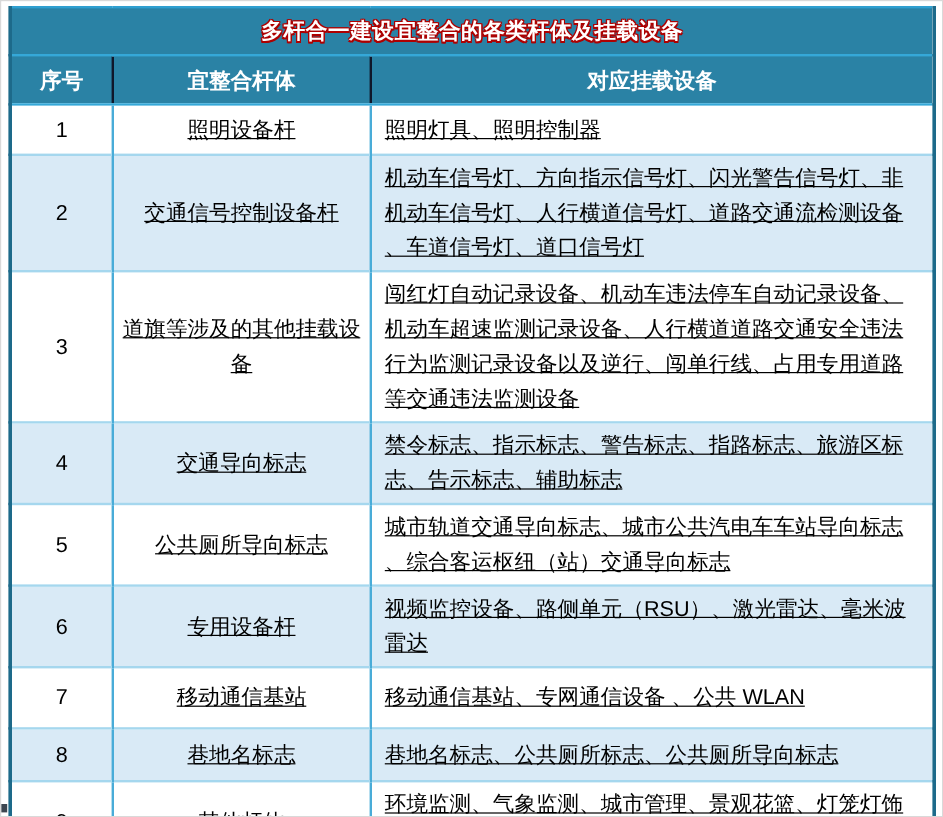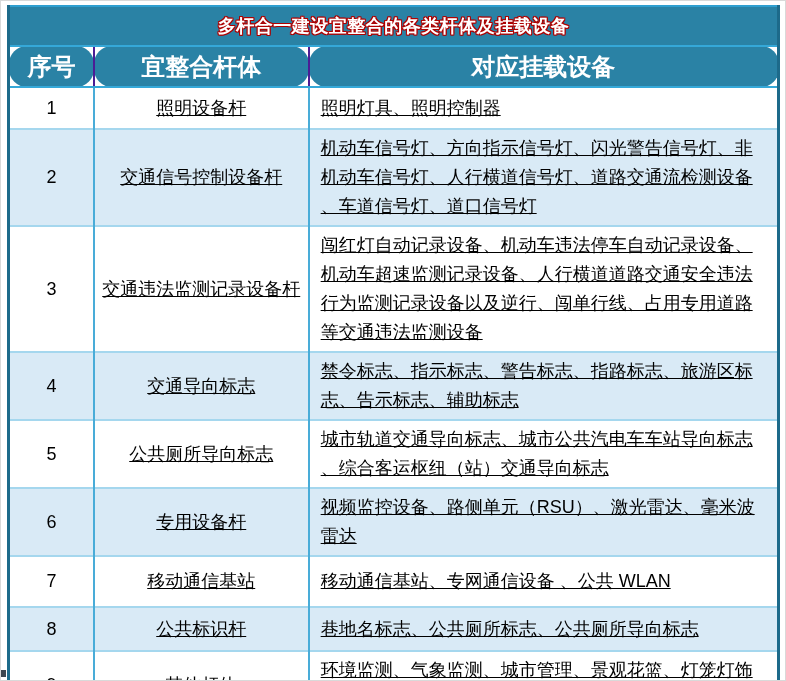--- a/index.html
+++ b/index.html
@@ -33,26 +33,25 @@
     letter-spacing:0.5px;
     text-shadow:-1px 0 0 #ae0000,1px 0 0 #ae0000,0 -1px 0 #ae0000,0 1px 0 #ae0000,
                 -1px -1px 0 #ae0000,1px 1px 0 #ae0000,-1px 1px 0 #ae0000,1px -1px 0 #ae0000;
     border-bottom:2px solid #35a8d8;
   }
   
   tr.r-head th{
     height:41px;
     background:#2a82a5;
     color:#ffffff;
-    font-size:24px;font-weight:bold;
+    font-size:18px;font-weight:bold;
     text-align:center;
     border-bottom:2px solid #35a8d8;
-    border-radius:18px;
   }
-  tr.r-head th + th{border-left:2px solid #4c1d95;}
+  tr.r-head th + th{border-left:2px solid #0f172a;}
   
   tbody td{
     background:#ffffff;
     color:#000000;
     font-size:18px;
     line-height:29px;
   }
   tbody tr.alt td{background:#d9eaf6;}
   tbody td + td{border-left:2px solid #49acd8;text-decoration:underline;}
   tbody tr + tr td{border-top:2px solid #a5d7ee;}
@@ -98,21 +97,21 @@
         <td class="c-pole">照明设备杆</td>
         <td class="c-dev">照明灯具、照明控制器</td>
       </tr>
       <tr class="h2 alt">
         <td class="c-no">2</td>
         <td class="c-pole">交通信号控制设备杆</td>
         <td class="c-dev">机动车信号灯、方向指示信号灯、闪光警告信号灯、非机动车信号灯、人行横道信号灯、道路交通流检测设备、车道信号灯、道口信号灯</td>
       </tr>
       <tr class="h3">
         <td class="c-no">3</td>
-        <td class="c-pole">交通违法监测记录设备杆</td>
+        <td class="c-pole">道旗等涉及的其他挂载设备</td>
         <td class="c-dev">闯红灯自动记录设备、机动车违法停车自动记录设备、机动车超速监测记录设备、人行横道道路交通安全违法行为监测记录设备以及逆行、闯单行线、占用专用道路等交通违法监测设备</td>
       </tr>
       <tr class="h4 alt">
         <td class="c-no">4</td>
         <td class="c-pole">交通导向标志</td>
         <td class="c-dev">禁令标志、指示标志、警告标志、指路标志、旅游区标志、告示标志、辅助标志</td>
       </tr>
       <tr class="h5">
         <td class="c-no">5</td>
         <td class="c-pole">公共厕所导向标志</td>
@@ -123,21 +122,21 @@
         <td class="c-pole">专用设备杆</td>
         <td class="c-dev">视频监控设备、路侧单元（RSU）、激光雷达、毫米波雷达</td>
       </tr>
       <tr class="h7">
         <td class="c-no">7</td>
         <td class="c-pole">移动通信基站</td>
         <td class="c-dev">移动通信基站、专网通信设备 、公共 WLAN</td>
       </tr>
       <tr class="h8 alt">
         <td class="c-no">8</td>
-        <td class="c-pole">公共标识杆</td>
+        <td class="c-pole">巷地名标志</td>
         <td class="c-dev">巷地名标志、公共厕所标志、公共厕所导向标志</td>
       </tr>
       <tr class="h9">
         <td class="c-no">9</td>
         <td class="c-pole">其他杆体</td>
         <td class="c-dev">环境监测、气象监测、城市管理、景观花篮、灯笼灯饰、道旗等涉及的其他挂载设备</td>
       </tr>
     </tbody>
   </table>
   <div class="corner-artifact"></div>

